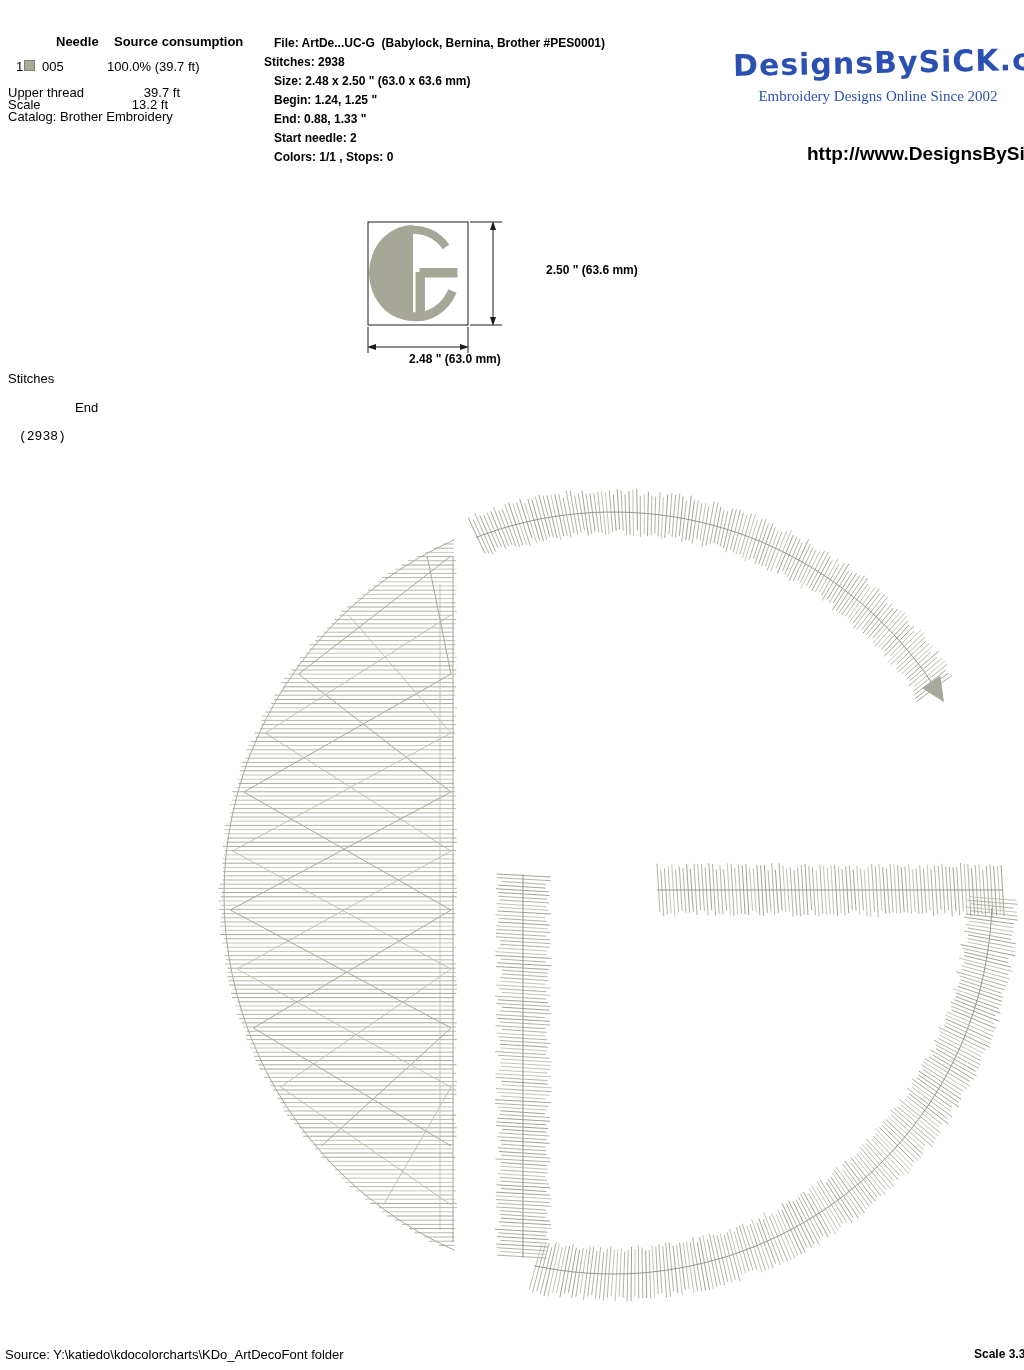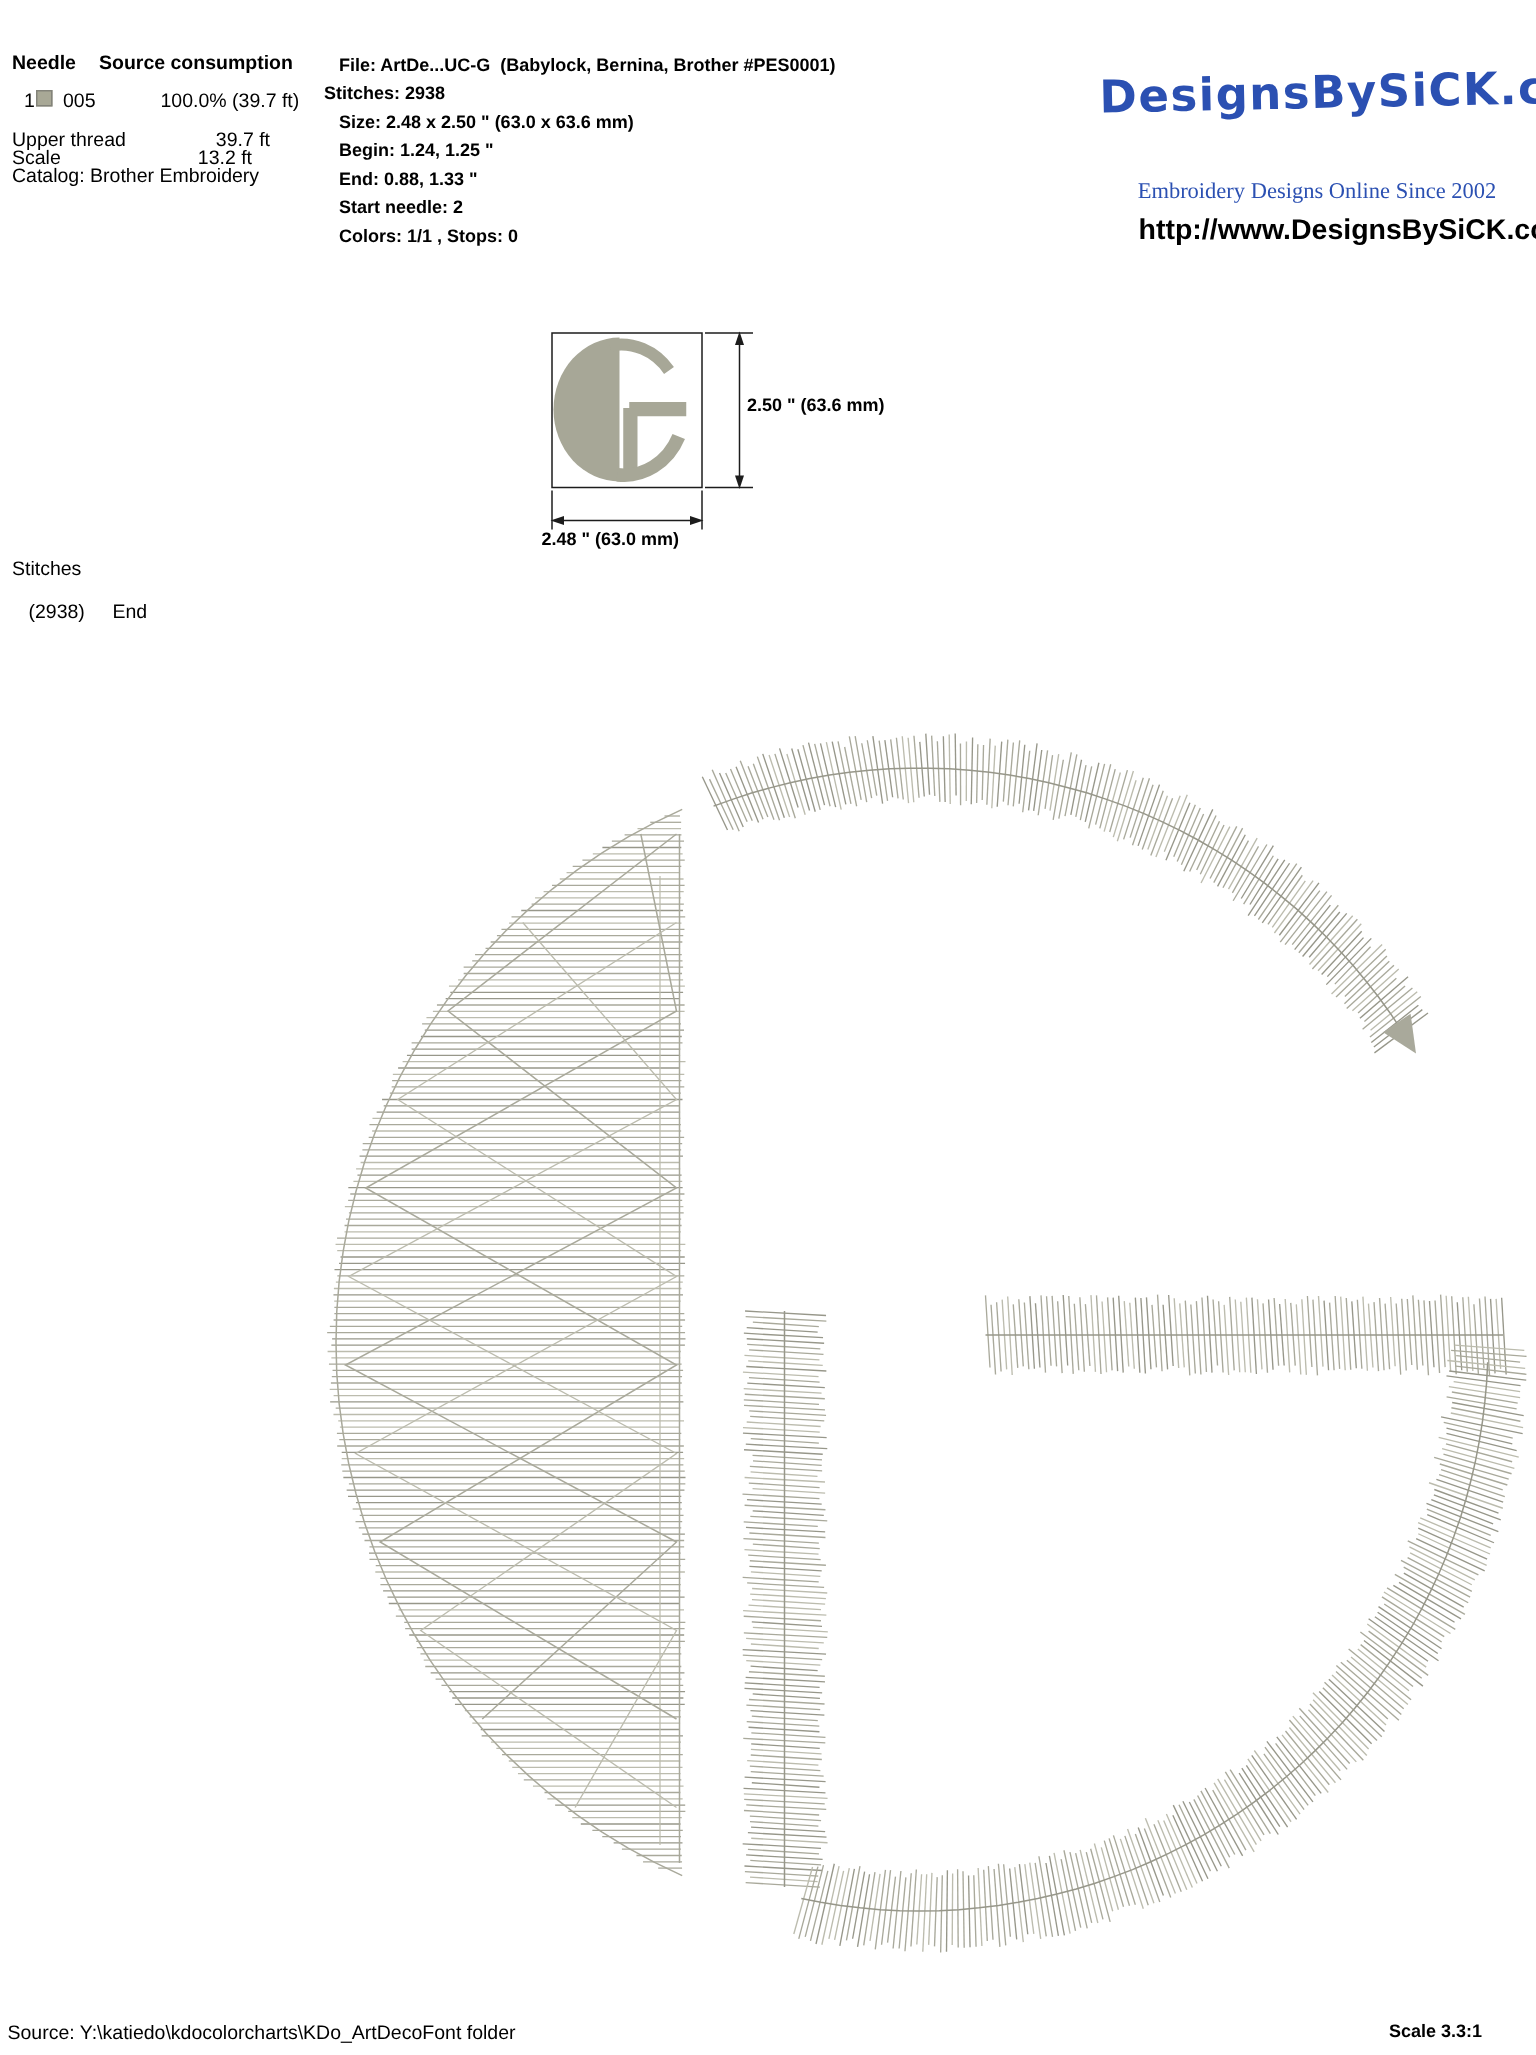--- a/index.html
+++ b/index.html
@@ -6,35 +6,35 @@
     --stitch:#a9a99b; --stitch-l:#bcbcae; --stitch-d:#97978a;
     --thumb:#a7a797; --swatch:#a8a896; --logo:#2b50b2;
   }
   html,body{margin:0;padding:0;}
   body{
     width:1024px;height:1370px;position:relative;overflow:hidden;
     background:#ffffff;color:#000;
     font-family:"Liberation Sans",sans-serif;
   }
   .abs{position:absolute;white-space:pre;}
-  .b{font-weight:bold;}
+  .b{font-weight:bold;margin-left:48px;}
   .f13{font-size:13px;line-height:13px;}
   .f15{font-size:12px;line-height:15px;}
-  .mono{font-family:Liberation Sans, sans-serif;}
+  .mono{font-family:Liberation Mono, monospace;margin-top:29px;}
   .serif{font-family:"Liberation Serif","DejaVu Serif",serif;}
   .swatch{
     position:absolute;width:11px;height:11px;
     background:var(--swatch);border:1px solid #83837a;box-sizing:border-box;
   }
   .logo{
     color:var(--logo);font-weight:bold;font-size:30px;line-height:32px;
     letter-spacing:1px;transform:rotate(-1.2deg);text-align:center;
     font-family:"DejaVu Sans",sans-serif;
   }
-  .tagline{color:var(--logo);font-size:15px;line-height:15px;text-align:center;margin-top:32px;}
+  .tagline{color:var(--logo);font-size:15px;line-height:15px;text-align:center;}
   .rightalign{text-align:right;}
   svg{position:absolute;left:0;top:0;}
 </style>
 </head>
 <body style="--stitch: #a9a99b; --stitch-l: #bcbcae; --stitch-d: #97978a; --thumb: #a7a797; --swatch: #a8a896; --logo: #2b50b2;">
 
 <svg width="1024" height="1370" viewBox="0 0 1024 1370">
 
   <g stroke="#1c1c1c" stroke-width="1" fill="none">
     <rect x="368" y="222" width="100" height="103"></rect>

